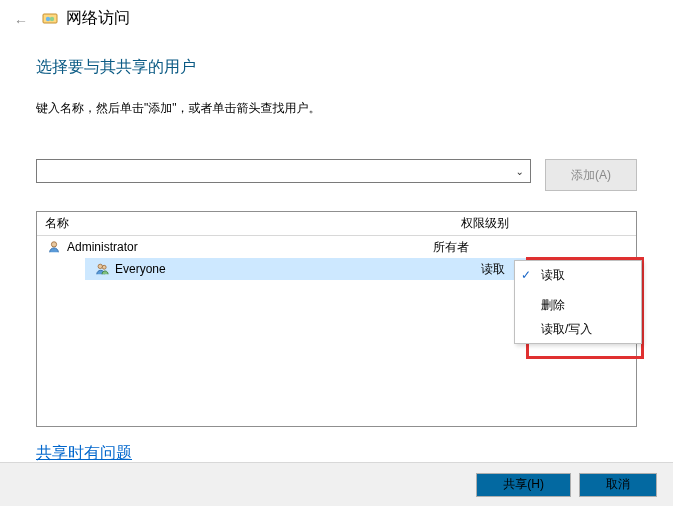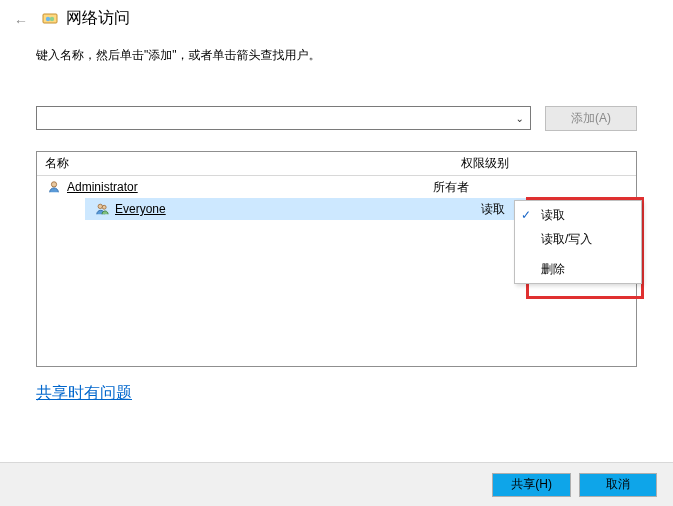--- a/index.html
+++ b/index.html
@@ -7,53 +7,54 @@
   .titlebar { display: flex; align-items: center; padding: 8px 8px; gap: 8px; }
   .back-arrow { color: #888; font-size: 14px; padding: 0 6px; }
   .title-icon { width: 16px; height: 16px; }
   .title-text { font-size: 16px; }
   .content { padding: 10px 36px 0 36px; }
   .heading { color: #0a5a84; font-size: 16px; margin: 10px 0 22px 0; font-weight: 400; }
   .instruction { font-size: 12px; margin-bottom: 42px; color: #000; }
   .input-row { display: flex; gap: 14px; margin-bottom: 20px; }
   .select-box { flex: 1; height: 24px; border: 1px solid #7a7a7a; display: flex; align-items: center; justify-content: flex-end; padding: 0 6px; background: #fff; }
   .select-caret { font-size: 10px; color: #333; }
-  .add-btn { width: 92px; height: 25px; border: 1px solid #bfbfbf; background: #e9e9e9; color: #8a8a8a; font-size: 12px; display: flex; align-items: center; justify-content: center; }
+  .add-btn { width: 92px; height: 32px; border: 1px solid #bfbfbf; background: #e9e9e9; color: #8a8a8a; font-size: 12px; display: flex; align-items: center; justify-content: center; }
   .table { border: 1px solid #8f8f8f; height: 216px; position: relative; overflow: visible; }
   .thead { display: flex; border-bottom: 1px solid #d8d8d8; height: 24px; align-items: center; background: #fff; }
   .th-name { width: 396px; padding-left: 8px; font-size: 12px; }
   .th-perm { flex: 1; padding-left: 4px; font-size: 12px; margin-left: 24px; }
   .row { display: flex; height: 22px; align-items: center; }
-  .row .name-cell { width: 396px; display: flex; align-items: center; gap: 6px; padding-left: 10px; text-decoration: underline; }
+  .row .name-cell { width: 396px; display: flex; align-items: center; gap: 6px; padding-left: 10px; }
   .row .perm-cell { flex: 1; display: flex; align-items: flex-start; justify-content: space-between; padding-right: 10px; }
   .row.selected { background: #cde8ff; margin-left: 48px; }
   .user-icon { width: 14px; height: 14px; }
   .dropdown-caret { font-size: 9px; color: #000; margin-left: 6px; }
   .context-menu { position: absolute; top: 48px; right: -6px; background: #fff; border: 1px solid #c0c0c0; box-shadow: 2px 2px 4px rgba(0,0,0,0.15); padding: 2px 0; width: 128px; z-index: 10; }
   .context-item { display: flex; align-items: center; height: 24px; padding-left: 26px; font-size: 12px; position: relative; }
   .context-check { position: absolute; left: 6px; color: #1a67c7; font-size: 12px; }
   .highlight-box { position: absolute; border: 3px solid #e03030; top: 45px; right: -8px; width: 118px; height: 102px; pointer-events: none; z-index: 5; }
   .help-link { color: #0066cc; text-decoration: underline; cursor: pointer; display: inline-block; margin-top: 16px; font-size: 16px; }
   .footer { position: absolute; bottom: 0; left: 0; right: 0; height: 44px; background: #f0f0f0; border-top: 1px solid #d8d8d8; display: flex; align-items: center; justify-content: flex-end; padding-right: 16px; gap: 8px; }
-  .footer-btn { min-width: 78px; height: 24px; border: 1px solid #aeaeae; background: #0ea5e9; font-size: 12px; display: flex; align-items: center; justify-content: center; padding: 0 18px; }
+  .footer-btn { min-width: 78px; height: 24px; border: 1px solid #aeaeae; background: #0369a1; font-size: 12px; display: flex; align-items: center; justify-content: center; padding: 0 26px; }
 </style>
 </head>
 <body>
 
 <div class="titlebar">
   <span class="back-arrow">←</span>
   <svg class="title-icon" viewBox="0 0 16 16">
     <rect x="1" y="3" width="14" height="9" rx="1" fill="#ffd980" stroke="#c79030"></rect>
     <circle cx="6" cy="8" r="2.2" fill="#6fb8e8"></circle>
     <circle cx="10" cy="8" r="2.2" fill="#8fd090"></circle>
   </svg>
   <span class="title-text">网络访问</span>
 </div>
 
 <div class="content">
+  <div class="heading">选择要与其共享的用户</div>
   <div class="instruction">键入名称，然后单击"添加"，或者单击箭头查找用户。</div>
 
   <div class="input-row">
     <div class="select-box">
       <span class="select-caret">⌄</span>
     </div>
     <div class="add-btn">添加(A)</div>
   </div>
 
   <div class="table">
@@ -91,25 +92,25 @@
       </div>
     </div>
 
     <div class="highlight-box"></div>
 
     <div class="context-menu">
       <div class="context-item">
         <span class="context-check">✓</span>
         <span>读取</span>
       </div>
+      <div class="context-item" style="margin-top:6px;">
+        <span>删除</span>
+      </div>
       <div class="context-item">
         <span>读取/写入</span>
-      </div>
-      <div class="context-item" style="margin-top:6px;">
-        <span>删除</span>
       </div>
     </div>
   </div>
 
   <a class="help-link">共享时有问题</a>
 </div>
 
 <div class="footer">
   <div class="footer-btn">共享(H)</div>
   <div class="footer-btn">取消</div>

